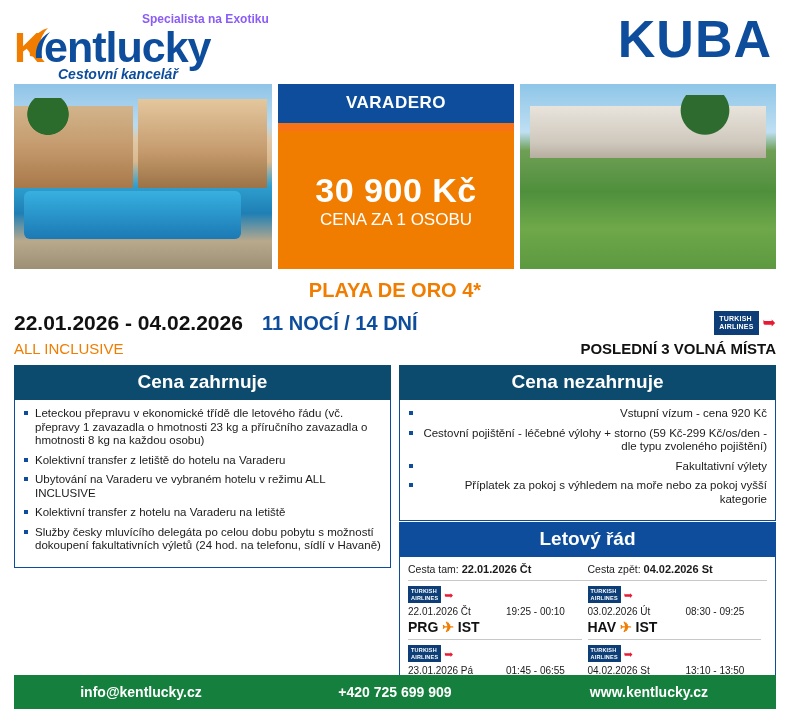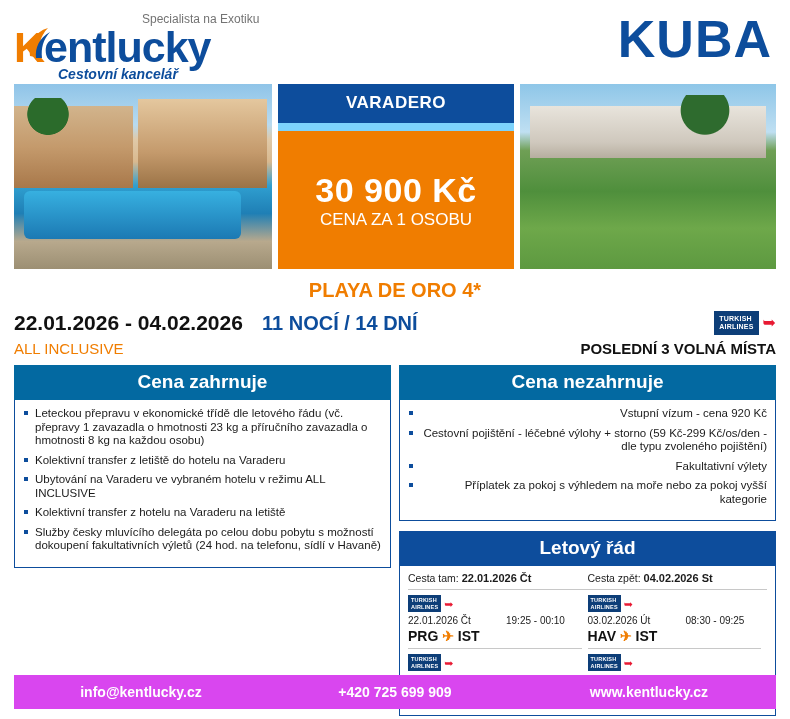--- a/index.html
+++ b/index.html
@@ -21,22 +21,22 @@
     align-items: flex-start;
     justify-content: space-between;
     padding: 10px 14px 4px 14px;
     height: 84px;
   }
   .brand { position: relative; width: 330px; }
   .brand-tagline {
     position: absolute;
     left: 128px; top: 2px;
     font-size: 12px;
-    font-weight: normal;
-    color: #737373;
+    font-weight: bold;
+    color: #8b5cf6;
   }
   .brand-logo {
     font-size: 43px;
     font-weight: bold;
     letter-spacing: -1px;
     color: #0d4d9c;
     line-height: 46px;
     margin-top: 14px;
   }
   .brand-logo .k-orange { color: #f07d00; }
@@ -103,21 +103,21 @@
   .photo-left .water {
     position: absolute;
     left: 4%; bottom: 16%;
     width: 84%; height: 26%;
     background: linear-gradient(180deg, #37b0e0, #1c79b3);
     border-radius: 6px;
     z-index: 2;
   }
   .photo-center {
     flex: 0 0 236px;
-    background: #7dd3fc;
+    background: #f97316;
     display: flex;
     flex-direction: column;
   }
   .badge-varadero {
     background: #0d4d9c;
     color: #ffffff;
     font-size: 17px;
     font-weight: bold;
     text-align: center;
     padding: 9px 0 10px 0;
@@ -231,21 +231,21 @@
 
   
   .columns {
     display: flex;
     gap: 8px;
     padding: 0 14px;
     margin-top: 8px;
   }
   .col { flex: 1 1 0; }
   .panel-head {
-    background: #0369a1;
+    background: #0c4a6e;
     color: #ffffff;
     text-align: center;
     font-size: 19px;
     font-weight: bold;
     padding: 6px 0 7px 0;
   }
   .panel-body {
     border: 1px solid #0d4d9c;
     border-top: none;
     padding: 7px 8px 8px 8px;
@@ -267,21 +267,21 @@
   ul.bullets li::before {
     content: "";
     position: absolute;
     left: 1px; top: 4px;
     width: 4px; height: 4px;
     background: #0d4d9c;
   }
   .col-right .panel-body { min-height: 104px; text-align: right; }
 
   
-  .flights { margin-top: 10px; }
+  .flights { margin-top: 1px; }
   .flight-head {
     background: #0d4d9c;
     color: #ffffff;
     text-align: center;
     font-size: 19px;
     font-weight: bold;
     padding: 6px 0 7px 0;
   }
   .flight-body {
     border: 1px solid #0d4d9c;
@@ -325,21 +325,21 @@
     font-weight: bold;
     margin-top: 2px;
     color: #111111;
   }
   .seg-route .arrow { color: #f07d00; font-weight: bold; }
 
   
   .footer {
     position: absolute;
     left: 14px; right: 14px; bottom: 10px;
-    background: #d946ef;
+    background: #15803d;
     color: #ffffff;
     display: flex;
     align-items: center;
     height: 34px;
     font-size: 14px;
     font-weight: bold;
   }
   .footer > div { flex: 1 1 0; text-align: center; }
 </style>
 </head>

